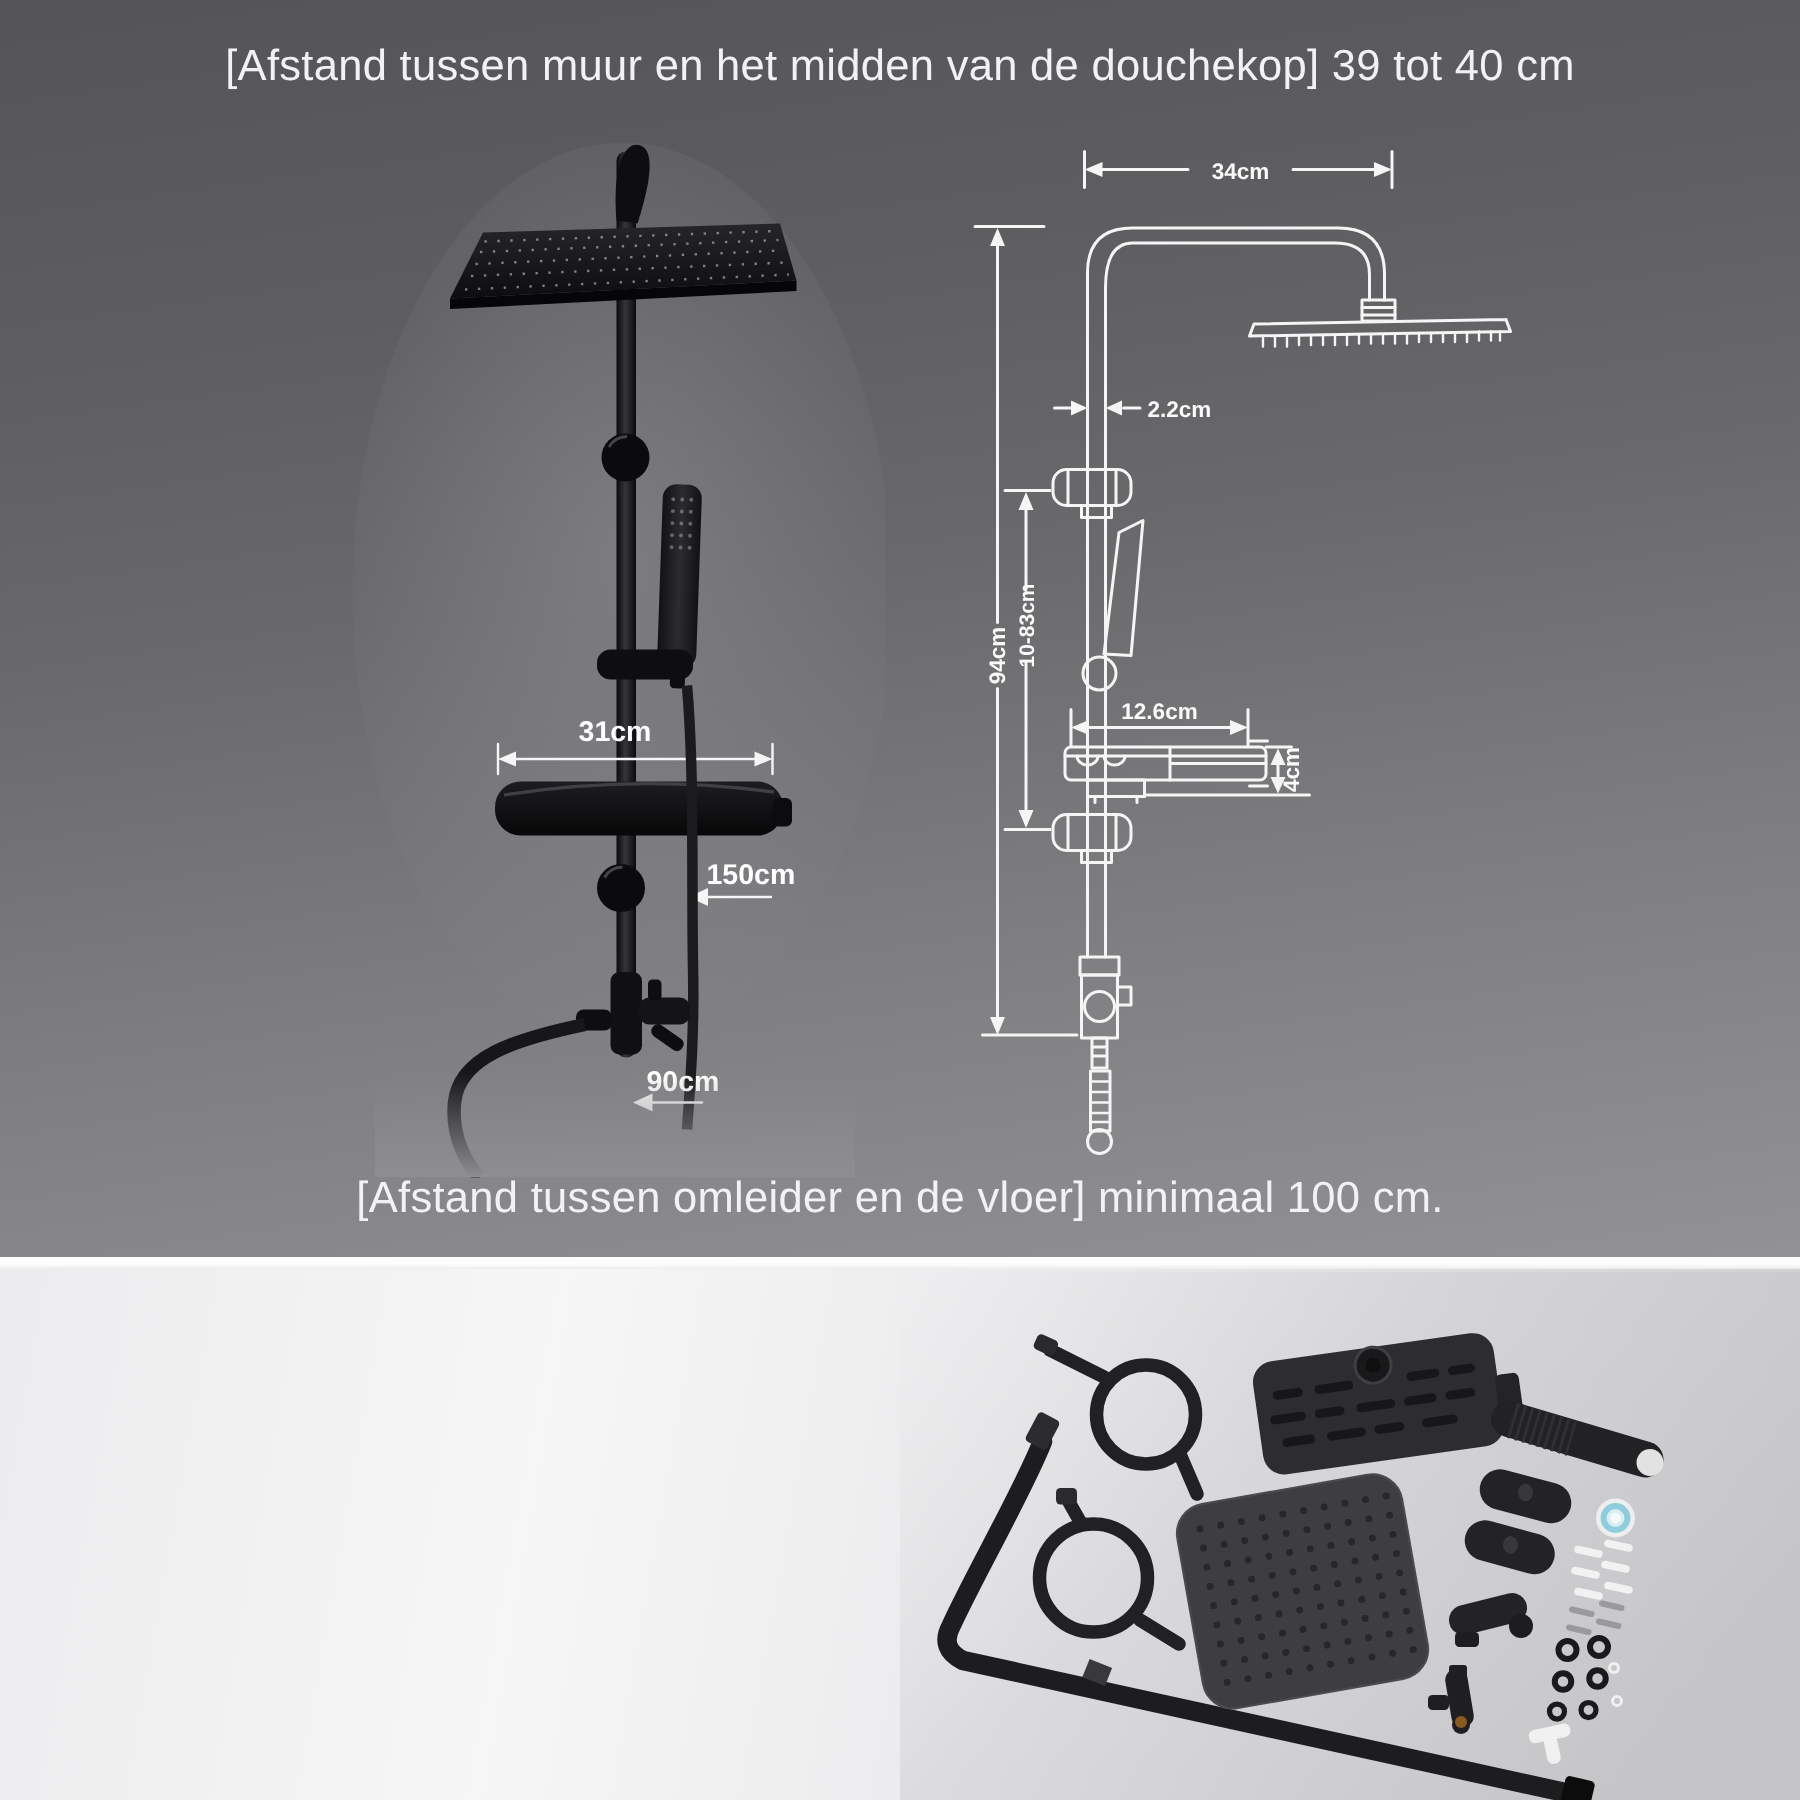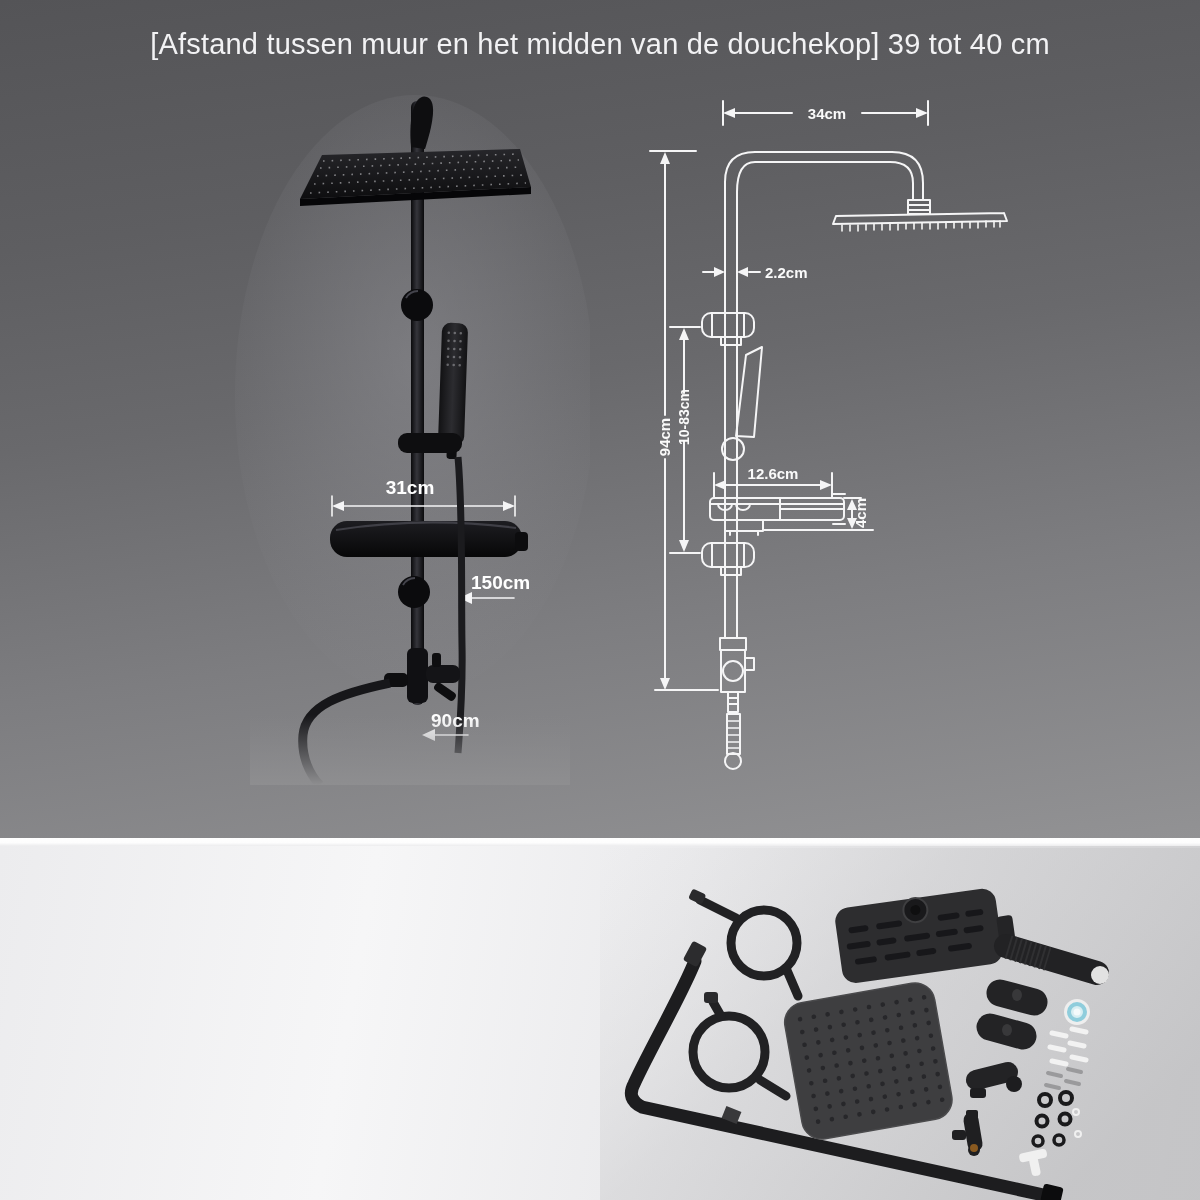--- a/index.html
+++ b/index.html
@@ -242,20 +242,21 @@
       <rect class="ln" x="91" y="565" width="24" height="42"></rect>
       <circle class="ln" cx="103" cy="586" r="10"></circle>
       <rect class="ln" x="115" y="573" width="9" height="12"></rect>
       <path class="ln" d="M98,607 h10 v20 h-10 z M98,613 h10 M98,619 h10"></path>
       <rect class="ln" x="97" y="629" width="13" height="40"></rect>
       <path class="lnthin" d="M97,636 h13 M97,643 h13 M97,650 h13 M97,657 h13 M97,663 h13"></path>
       <circle class="ln" cx="103" cy="676" r="8"></circle>
     </g>
   </svg>
 
+  <div class="caption caption-bottom">[Afstand tussen omleider en de vloer] minimaal 100 cm.</div>
 </div>
 
 <div class="divider"></div>
 
 <div class="bottom-section">
   
 </div>
 
 <svg style="left:600px;top:844px;" width="600" height="356" viewBox="0 0 600 356">
   <defs>

